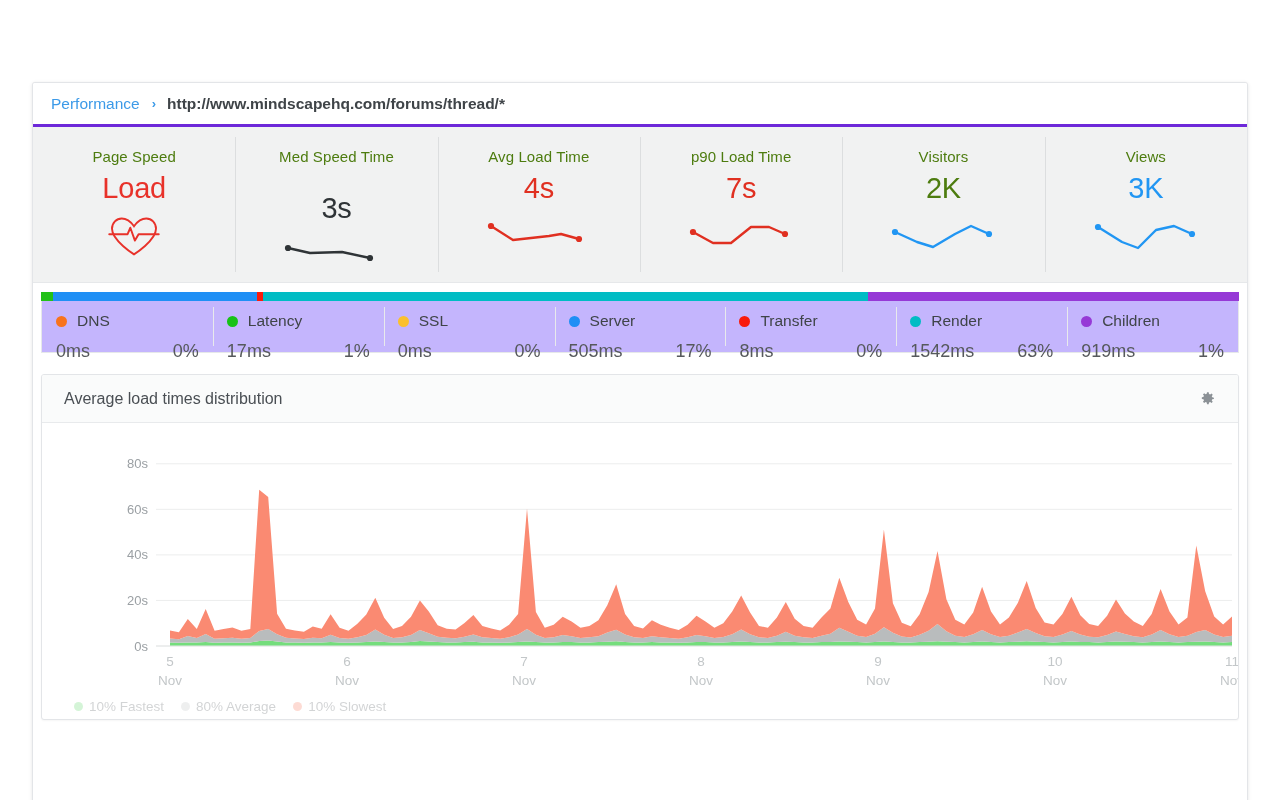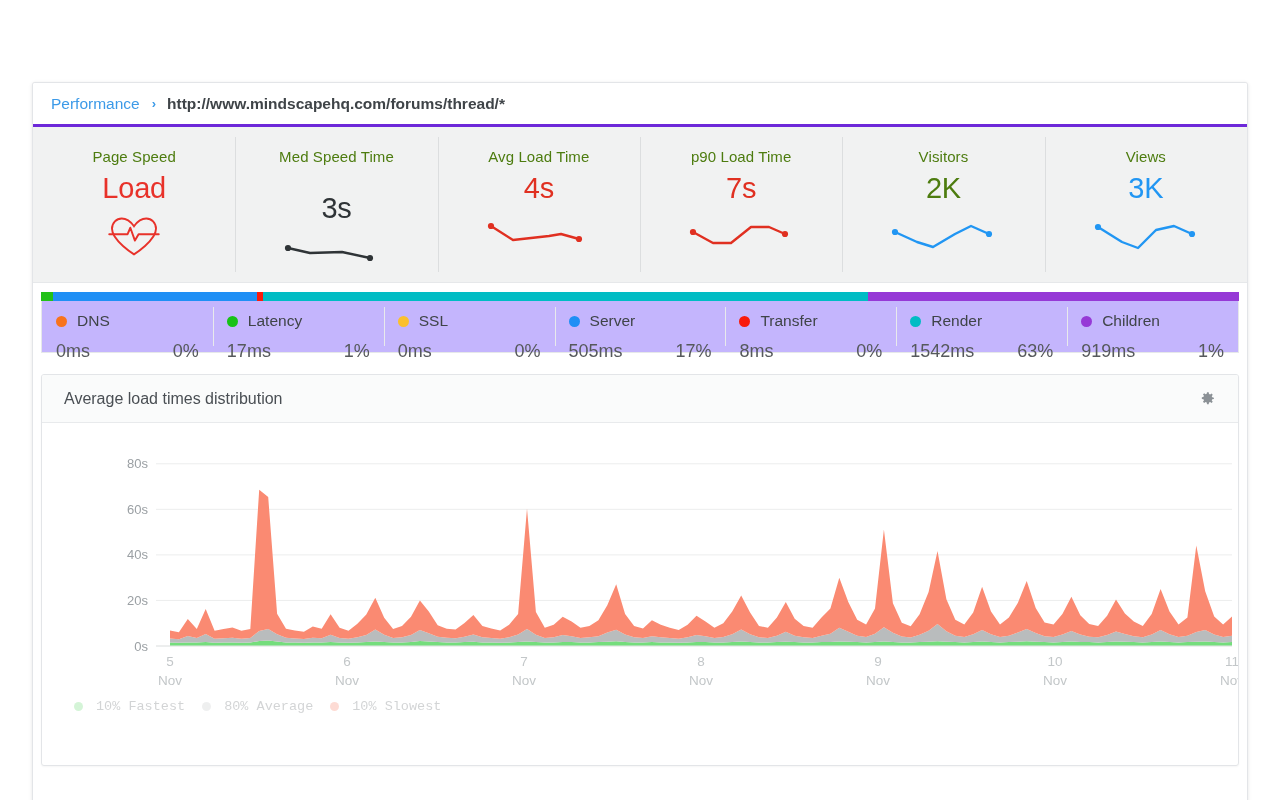--- a/index.html
+++ b/index.html
@@ -142,21 +142,21 @@
     color: #56595c;
   }
 
   
   .chart-card {
     margin: 21px 8px 0 8px;
     background: #ffffff;
     border: 1px solid #e3e5e8;
     border-radius: 3px;
     box-shadow: 0 1px 2px rgba(0,0,0,0.04);
-    height: 392px;
+    height: 346px;
     overflow: hidden;
   }
   .chart-head {
     height: 48px;
     background: #fafbfb;
     border-bottom: 1px solid #e8eaec;
     display: flex;
     align-items: center;
     justify-content: space-between;
     padding: 0 18px 0 22px;
@@ -176,24 +176,23 @@
     padding: 0;
   }
   .chart-legend {
     position: absolute;
     left: 32px; bottom: 6px;
     display: flex;
     gap: 17px;
     opacity: .30;
   }
   .chart-legend-item {
-    display: flex; align-items: center; gap: 13px;
+    display: flex; align-items: center; gap: 6px;
     font-size: 13.5px;
     color: #6d7276;
-    font-family: Liberation Mono, monospace;
   }
   .chart-legend-dot {
     width: 9px; height: 9px; border-radius: 50%;
   }
 </style>
 </head>
 <body>
 
 <div class="page">
 

